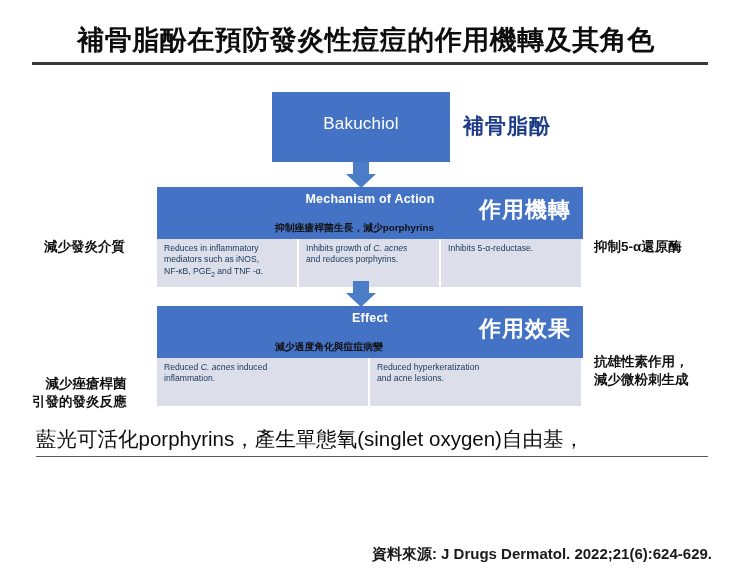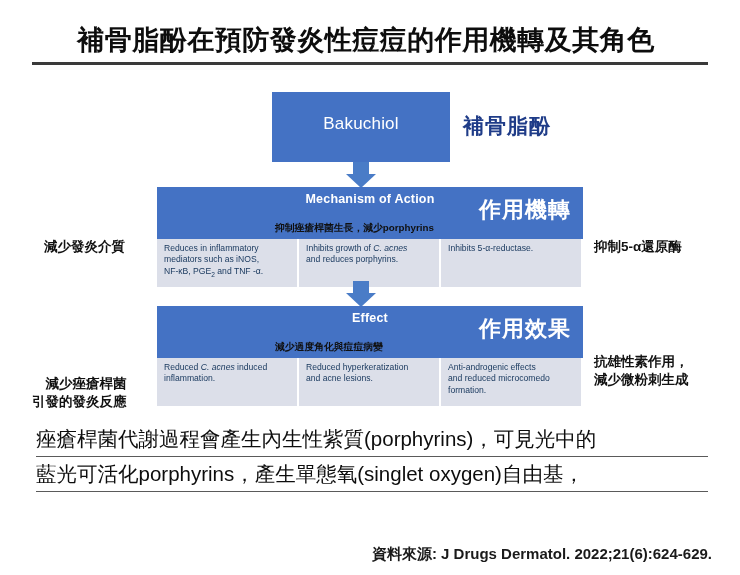--- a/index.html
+++ b/index.html
@@ -278,40 +278,34 @@
     </div>
     <div class="section-row">
       <div class="cell">
         <span class="en-text">Reduced <span class="it">C. acnes</span> induced</span>
         <span class="en-text">inflammation.</span>
       </div>
       <div class="cell">
         <span class="en-text">Reduced hyperkeratization</span>
         <span class="en-text">and acne lesions.</span>
       </div>
-      <div class="cell">
-        <span class="en-text">Anti-androgenic effects</span>
-        <span class="en-text">and reduced microcomedo</span>
-        <span class="en-text">formation.</span>
-      </div>
       <div id="effect-zh-overlay" class="cell-zh-overlay">減少過度角化與痘痘病變</div>
     </div>
   </div>
 
   <div id="note-left-1" class="side-note">減少發炎介質</div>
   <div id="note-right-1" class="side-note">抑制5-α還原酶</div>
 
   <div id="note-left-2" class="side-note">
     <div>減少痤瘡桿菌</div>
     <div>引發的發炎反應</div>
   </div>
   <div id="note-right-2" class="side-note">
     <div>抗雄性素作用，</div>
     <div>減少微粉刺生成</div>
   </div>
 </div>
 
 <div id="paragraph">
-  <div class="para-line">痤瘡桿菌代謝過程會產生內生性紫質(porphyrins)，可見光中的</div>
   <div class="para-line">藍光可活化porphyrins，產生單態氧(singlet oxygen)自由基，</div>
 </div>
 
 <div id="source-line">資料來源: J Drugs Dermatol. 2022;21(6):624-629.</div>
 
 </body></html>

